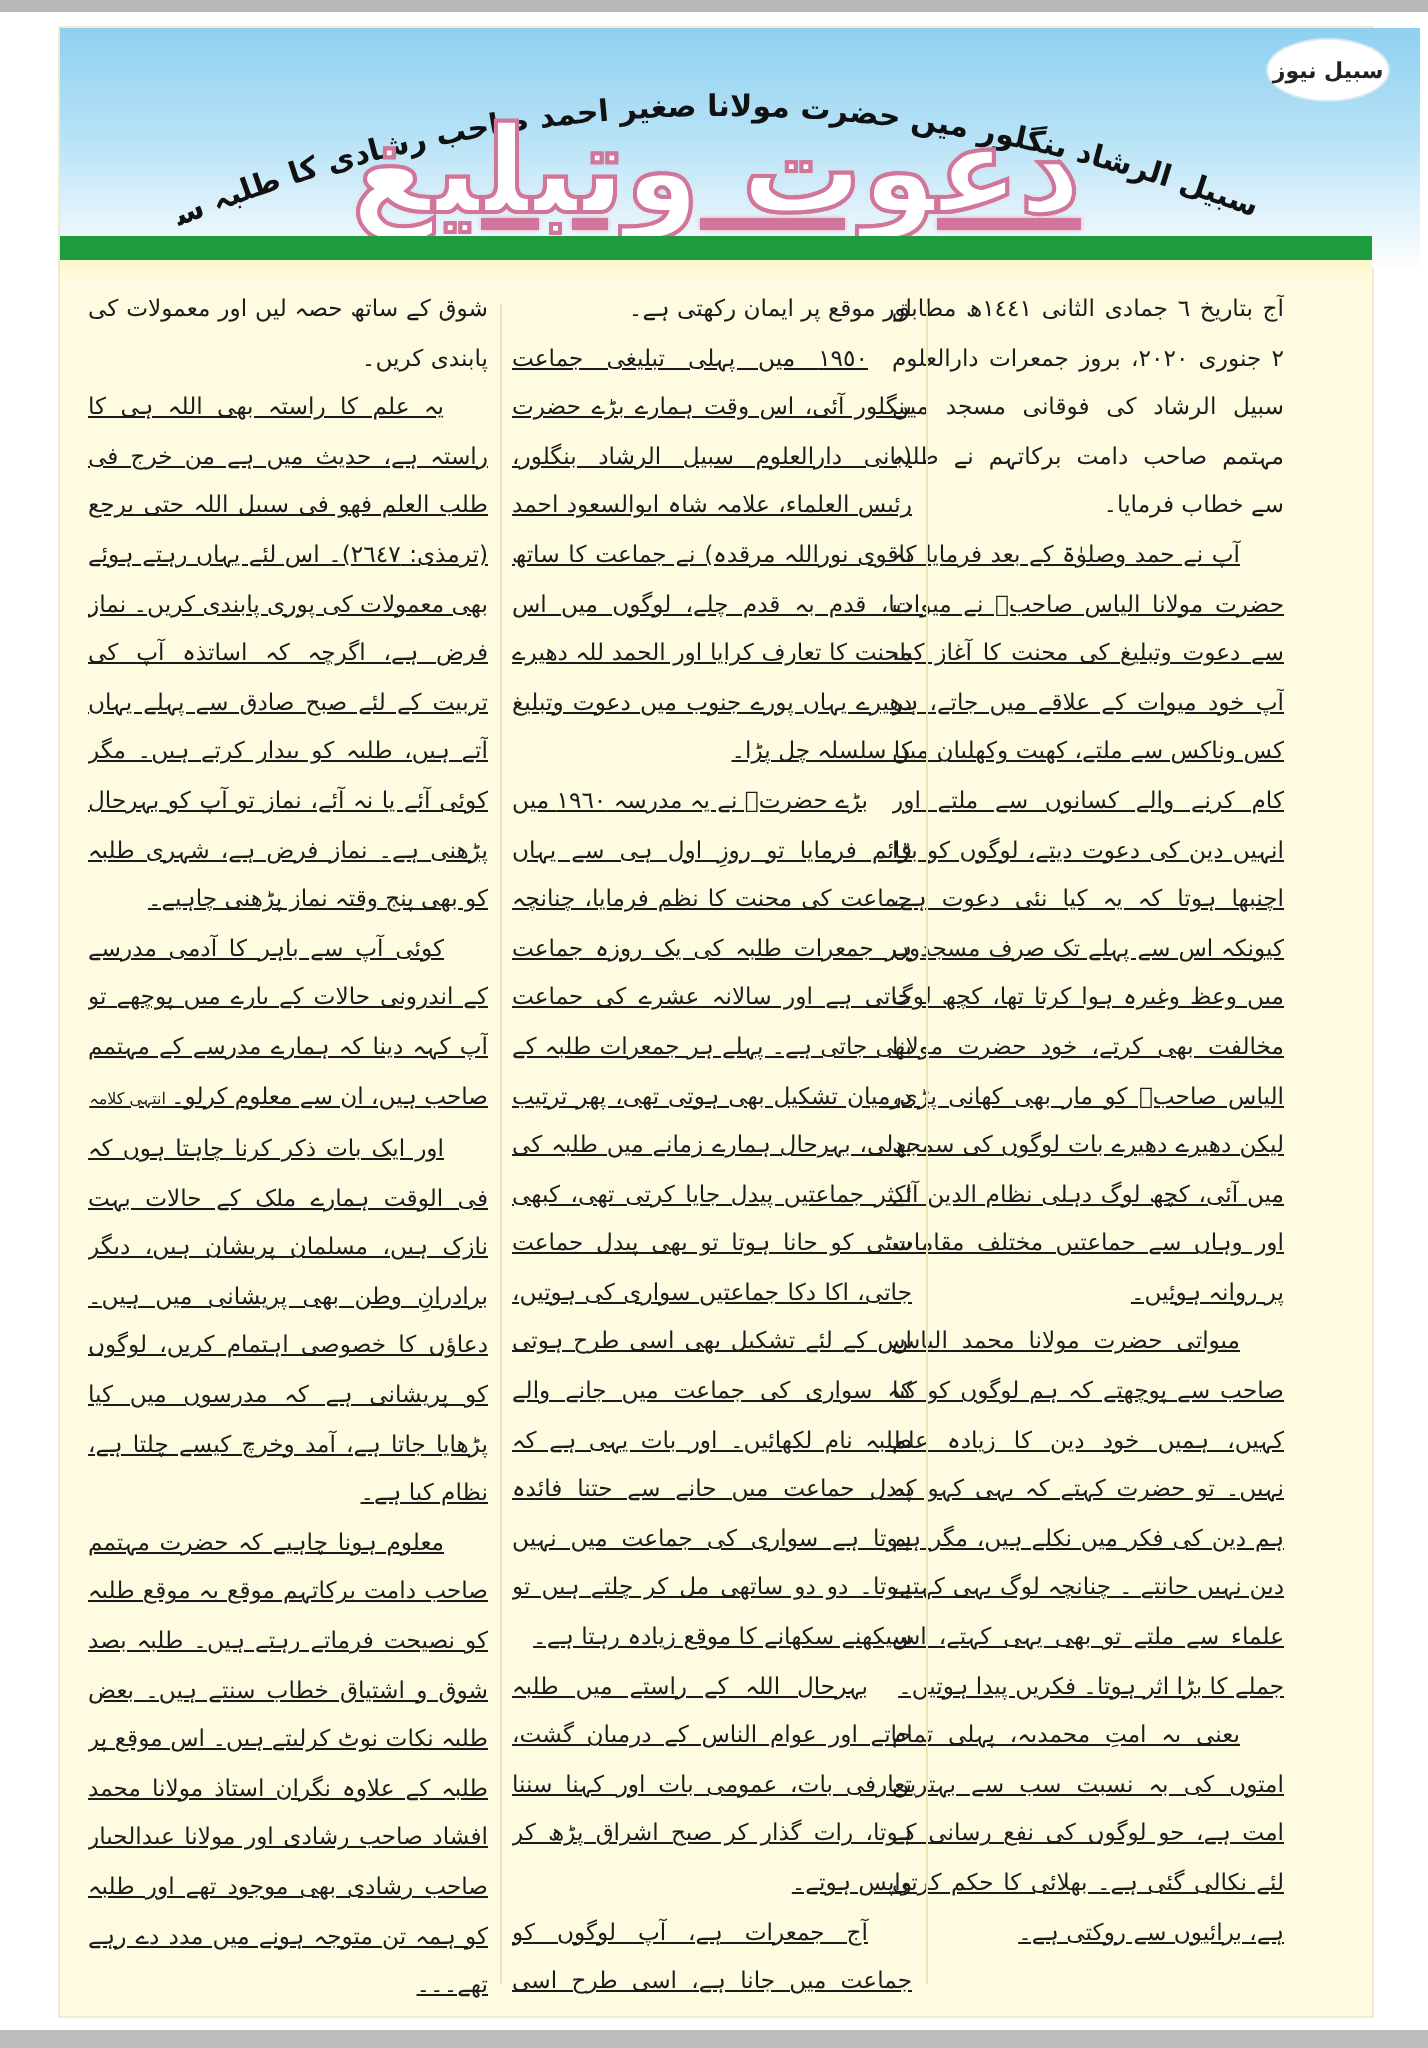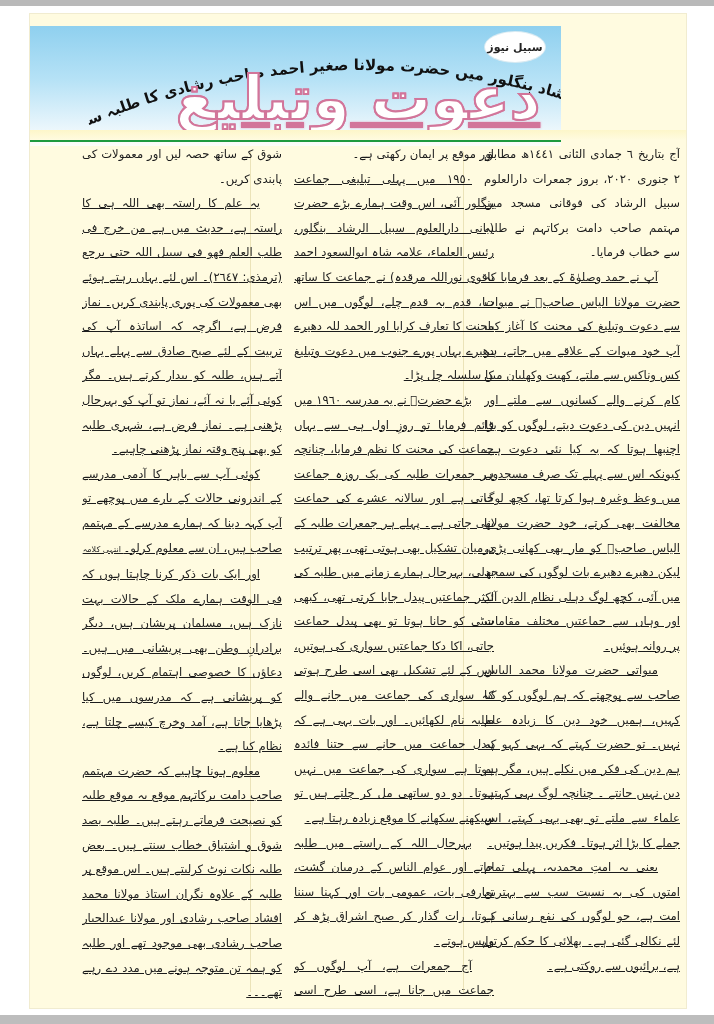--- a/index.html
+++ b/index.html
@@ -9,21 +9,21 @@
     font-family:"DejaVu Sans", sans-serif;
   }
   .topbar { position:absolute; left:0; top:0; width:714px; height:6px; background:#b9b9b9; }
   .bottombar { position:absolute; left:0; top:1015px; width:714px; height:9px; background:#bdbdbd; }
   .page {
     position:absolute; left:30px; top:14px; width:656px; height:994px;
     background:#fffbe0;
     box-shadow:0 0 0 1px #f1ecd0;
   }
   .header {
-    position:absolute; left:0; top:12px; width:531px; height:120px;
+    position:absolute; left:0; top:0; width:680px; height:120px;
     background:linear-gradient(180deg,#8fd0ef 0%,#b6e2f6 45%,#eaf6fc 85%,#fdfdf8 100%);
     overflow:hidden;
   }
   .green-band {
     position:absolute; left:0; top:104px; width:656px; height:12px; background:#1e9a3f;
   }
   .sub-band {
     position:absolute; left:0; top:116px; width:656px; height:10px;
     background:linear-gradient(180deg,#fdf6c9,#fffbe0);
   }
@@ -49,21 +49,20 @@
   }
   .columns {
     position:absolute; left:0; top:128px; width:656px; height:860px;
   }
   .col {
     position:absolute; top:0; height:860px;
     direction:rtl; text-align:justify;
     font-family:"DejaVu Sans", sans-serif;
     font-size:11.6px; line-height:24.6px; color:#1c1c1c;
     overflow:hidden;
-    margin-left:38px;
   }
   .col p { margin:0; text-indent:0; }
   .col p.indent { text-indent:22px;text-decoration:underline; }
   .col .small { font-size:8px; }
   .col-right  { left:416px; width:196px; }
   .col-middle { left:226px; width:200px; }
   .col-left   { left:14px;  width:200px; }
   .rule {
     position:absolute; top:10px; width:1px; height:840px; background:#ebe3b8;
   }

